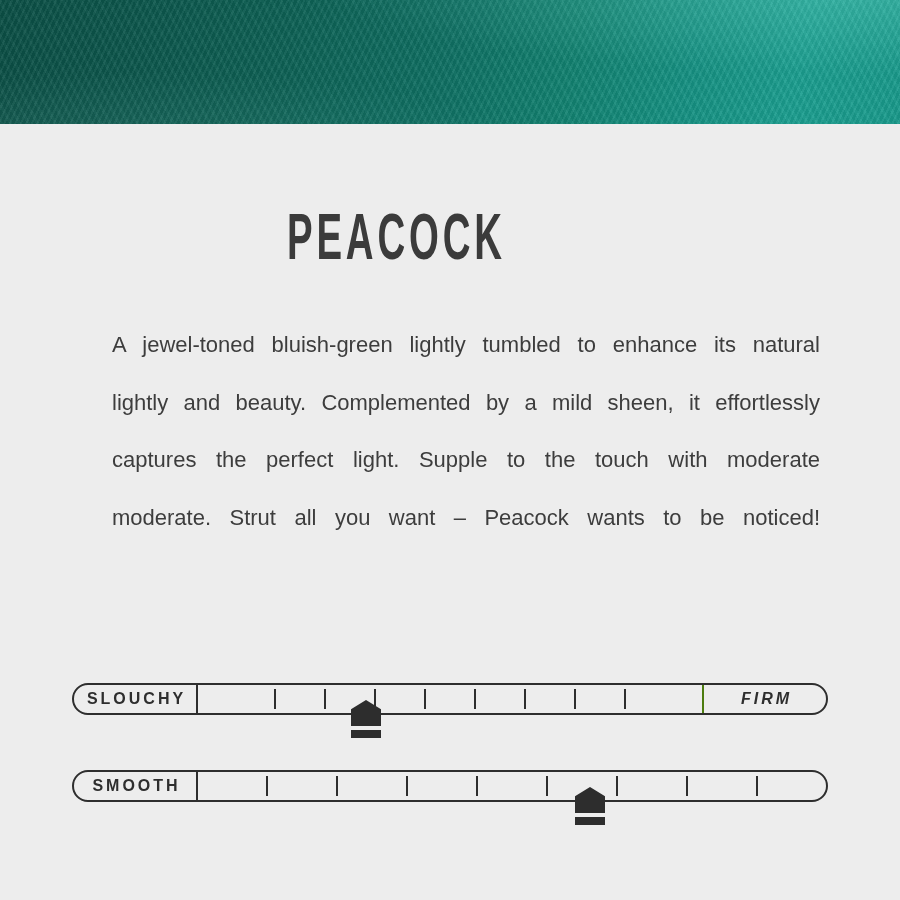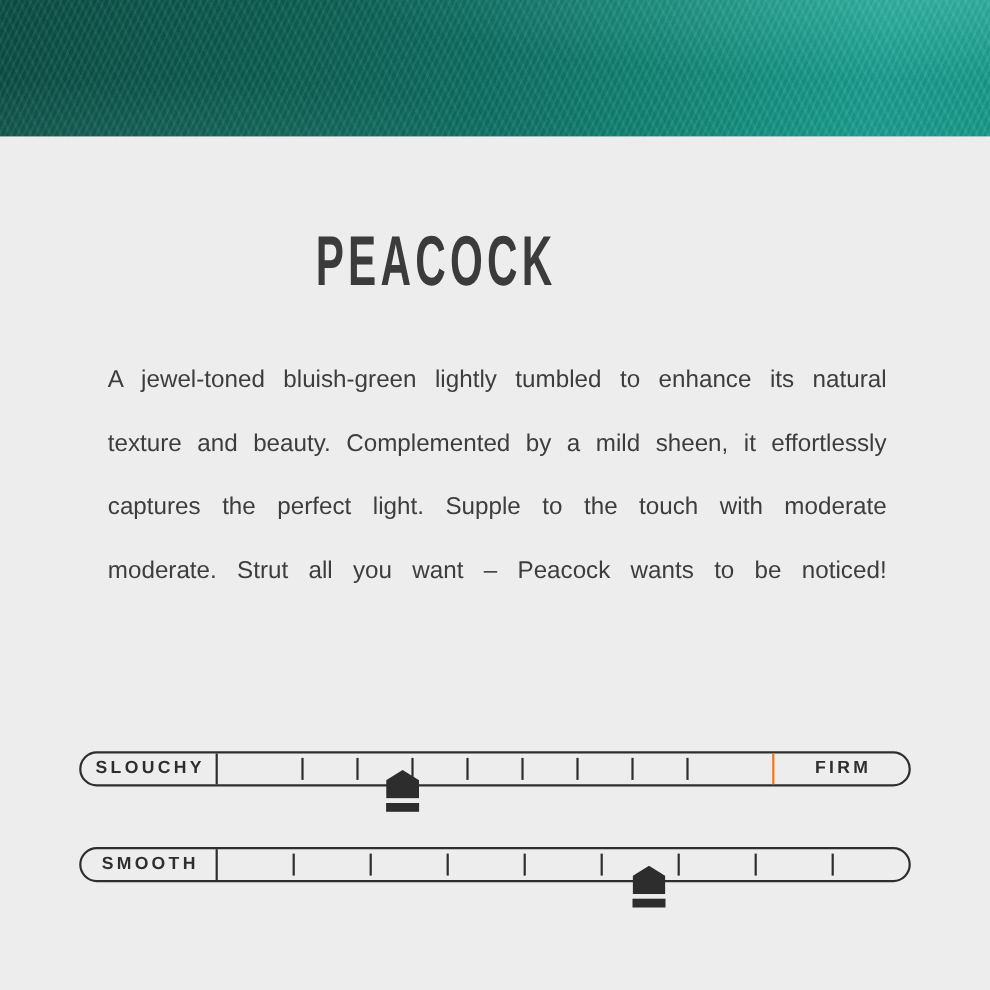--- a/index.html
+++ b/index.html
@@ -31,21 +31,21 @@
   .title {
     display: inline-block;
     font-size: 64px; font-weight: 700; color: #3b3b3b;
     letter-spacing: 0.10em;
     transform: scaleX(0.60); transform-origin: 50% 50%;
     white-space: nowrap;
   }
 
   
   .desc {
-    position: absolute; top: 316px; left: 98px; width: 708px;
+    position: absolute; top: 316px; left: 112px; width: 708px;
     font-size: 22px; color: #3d3d3d; line-height: 57.5px;
   }
   .desc .line {
     text-align: justify;
     text-align-last: justify;
     white-space: normal;
     height: 57.5px;
   }
 
   
@@ -58,21 +58,21 @@
   .slider-1 { top: 683px; gap: 28px; }
   .slider-2 { top: 770px; }
   .slider .label-box {
     width: 122px; flex: 0 0 122px;
     display: flex; align-items: center; justify-content: center;
     font-size: 16px; font-weight: 700; color: #2e2e2e;
     letter-spacing: 3px; text-indent: 3px;
     white-space: nowrap;
   }
   .slider .label-left  { border-right: 2px solid #2e2e2e; }
-  .slider .label-right { border-left: 2px solid #f97316; }
+  .slider .label-right { border-left: 2px solid #4d7c0f; font-style: italic; }
   .slider .track {
     flex: 1 1 auto;
     display: flex; align-items: center; justify-content: space-evenly;
   }
   .slider .tick { width: 2px; height: 20px; background: #2e2e2e; }
 
   .marker {
     position: absolute; top: 15px; width: 30px; z-index: 3;
   }
   .marker .nib {
@@ -87,21 +87,21 @@
 <div class="page">
 
   <div class="hero"></div>
 
   <div class="title-wrap">
     <span class="title">PEACOCK</span>
   </div>
 
   <div class="desc">
     <div class="line">A jewel-toned bluish-green lightly tumbled to enhance its natural</div>
-    <div class="line">texture and beauty. Complemented by a mild sheen, it effortlessly</div>
+    <div class="line">lightly and beauty. Complemented by a mild sheen, it effortlessly</div>
     <div class="line">captures the perfect light. Supple to the touch with moderate</div>
     <div class="line">moderate. Strut all you want – Peacock wants to be noticed!</div>
   </div>
 
   <div class="slider slider-1">
     <div class="label-box label-left">SLOUCHY</div>
     <div class="track">
         <div class="tick"></div>
         <div class="tick"></div>
         <div class="tick"></div>

